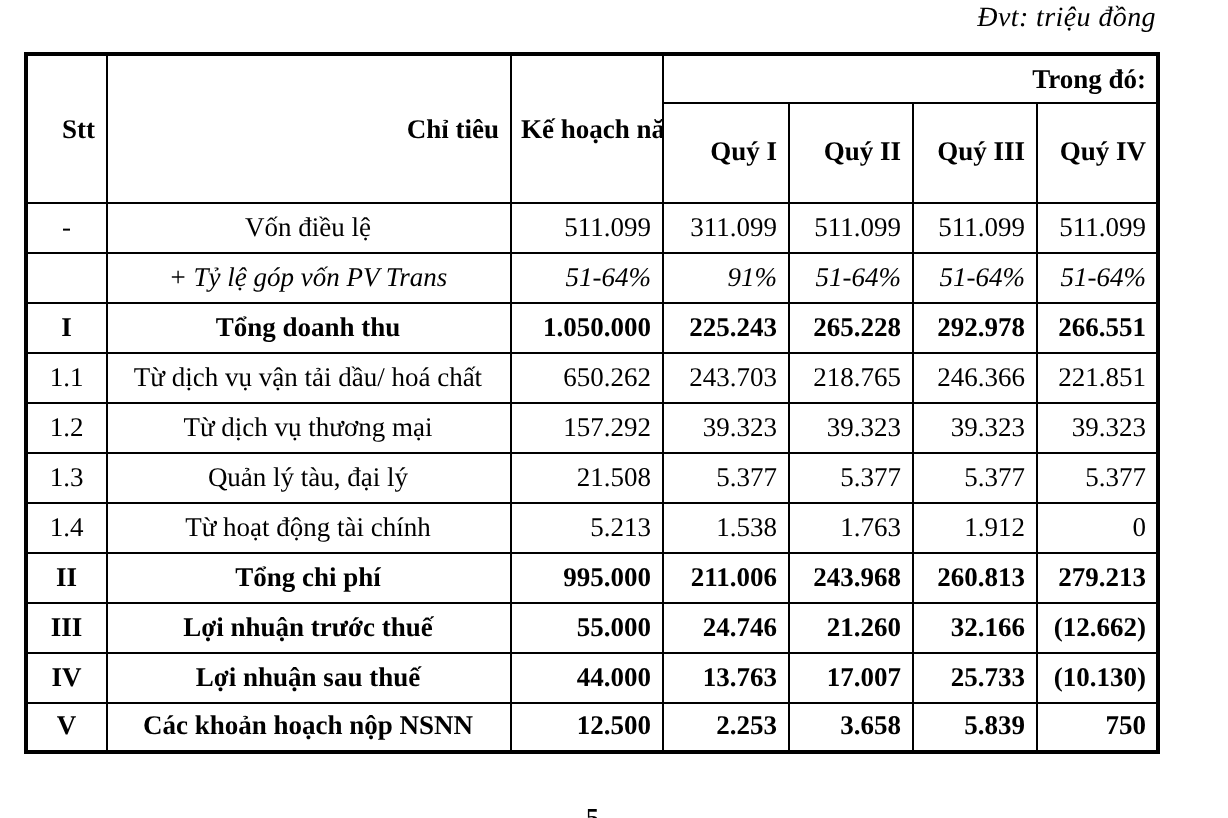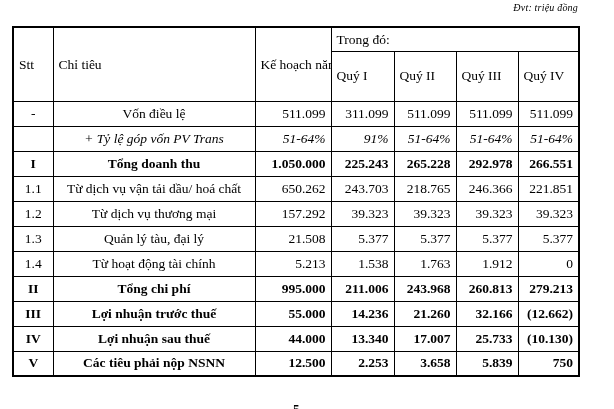--- a/index.html
+++ b/index.html
@@ -11,21 +11,21 @@
     font-family: "Liberation Serif", "DejaVu Serif", serif;
     color: #000;
     position: relative;
     overflow: hidden;
   }
   .unit-label {
     position: absolute;
     top: 2px;
     right: 36px;
     font-style: italic;
-    font-size: 10px;
+    font-size: 14px;
     letter-spacing: 0.2px;
   }
   table.main-table {
     position: absolute;
     left: 12px;
     top: 26px;
     width: 566px;
     border-collapse: collapse;
     table-layout: fixed;
     font-size: 13.5px;
@@ -33,22 +33,22 @@
   table.main-table th,
   table.main-table td {
     border: 1.4px solid #000;
     padding: 1px 5px;
     vertical-align: middle;
     overflow: hidden;
     white-space: nowrap;
   }
   table.main-table { border: 2px solid #000; }
   thead th {
-    font-weight: 400;
-    text-align: left;
+    font-weight: 700;
+    text-align: right;
     white-space: normal;
     line-height: 1.12;
   }
   tr.hdr-top { height: 24px; }
   tr.hdr-sub { height: 50px; }
   tbody tr { height: 25px; }
   td.cell-stt   { text-align: center; }
   td.cell-label { text-align: center; padding-left: 8px; }
   td.cell-num   { text-align: right; padding-right: 6px; }
   tr.style-bold td { font-weight: 700; }
@@ -165,37 +165,37 @@
         <td class="cell-num">995.000</td>
         <td class="cell-num">211.006</td>
         <td class="cell-num">243.968</td>
         <td class="cell-num">260.813</td>
         <td class="cell-num">279.213</td>
       </tr>
       <tr class="style-bold bb-solid">
         <td class="cell-stt">III</td>
         <td class="cell-label">Lợi nhuận trước thuế</td>
         <td class="cell-num">55.000</td>
-        <td class="cell-num">14.236</td>
+        <td class="cell-num">24.746</td>
         <td class="cell-num">21.260</td>
         <td class="cell-num">32.166</td>
         <td class="cell-num">(12.662)</td>
       </tr>
       <tr class="style-bold bb-solid">
         <td class="cell-stt">IV</td>
         <td class="cell-label">Lợi nhuận sau thuế</td>
         <td class="cell-num">44.000</td>
-        <td class="cell-num">13.340</td>
+        <td class="cell-num">13.763</td>
         <td class="cell-num">17.007</td>
         <td class="cell-num">25.733</td>
         <td class="cell-num">(10.130)</td>
       </tr>
       <tr class="style-bold bb-solid">
         <td class="cell-stt">V</td>
-        <td class="cell-label">Các tiêu phải nộp NSNN</td>
+        <td class="cell-label">Các khoản hoạch nộp NSNN</td>
         <td class="cell-num">12.500</td>
         <td class="cell-num">2.253</td>
         <td class="cell-num">3.658</td>
         <td class="cell-num">5.839</td>
         <td class="cell-num">750</td>
       </tr>
     </tbody>
 </table>
 
 <div class="page-marker">5</div>

